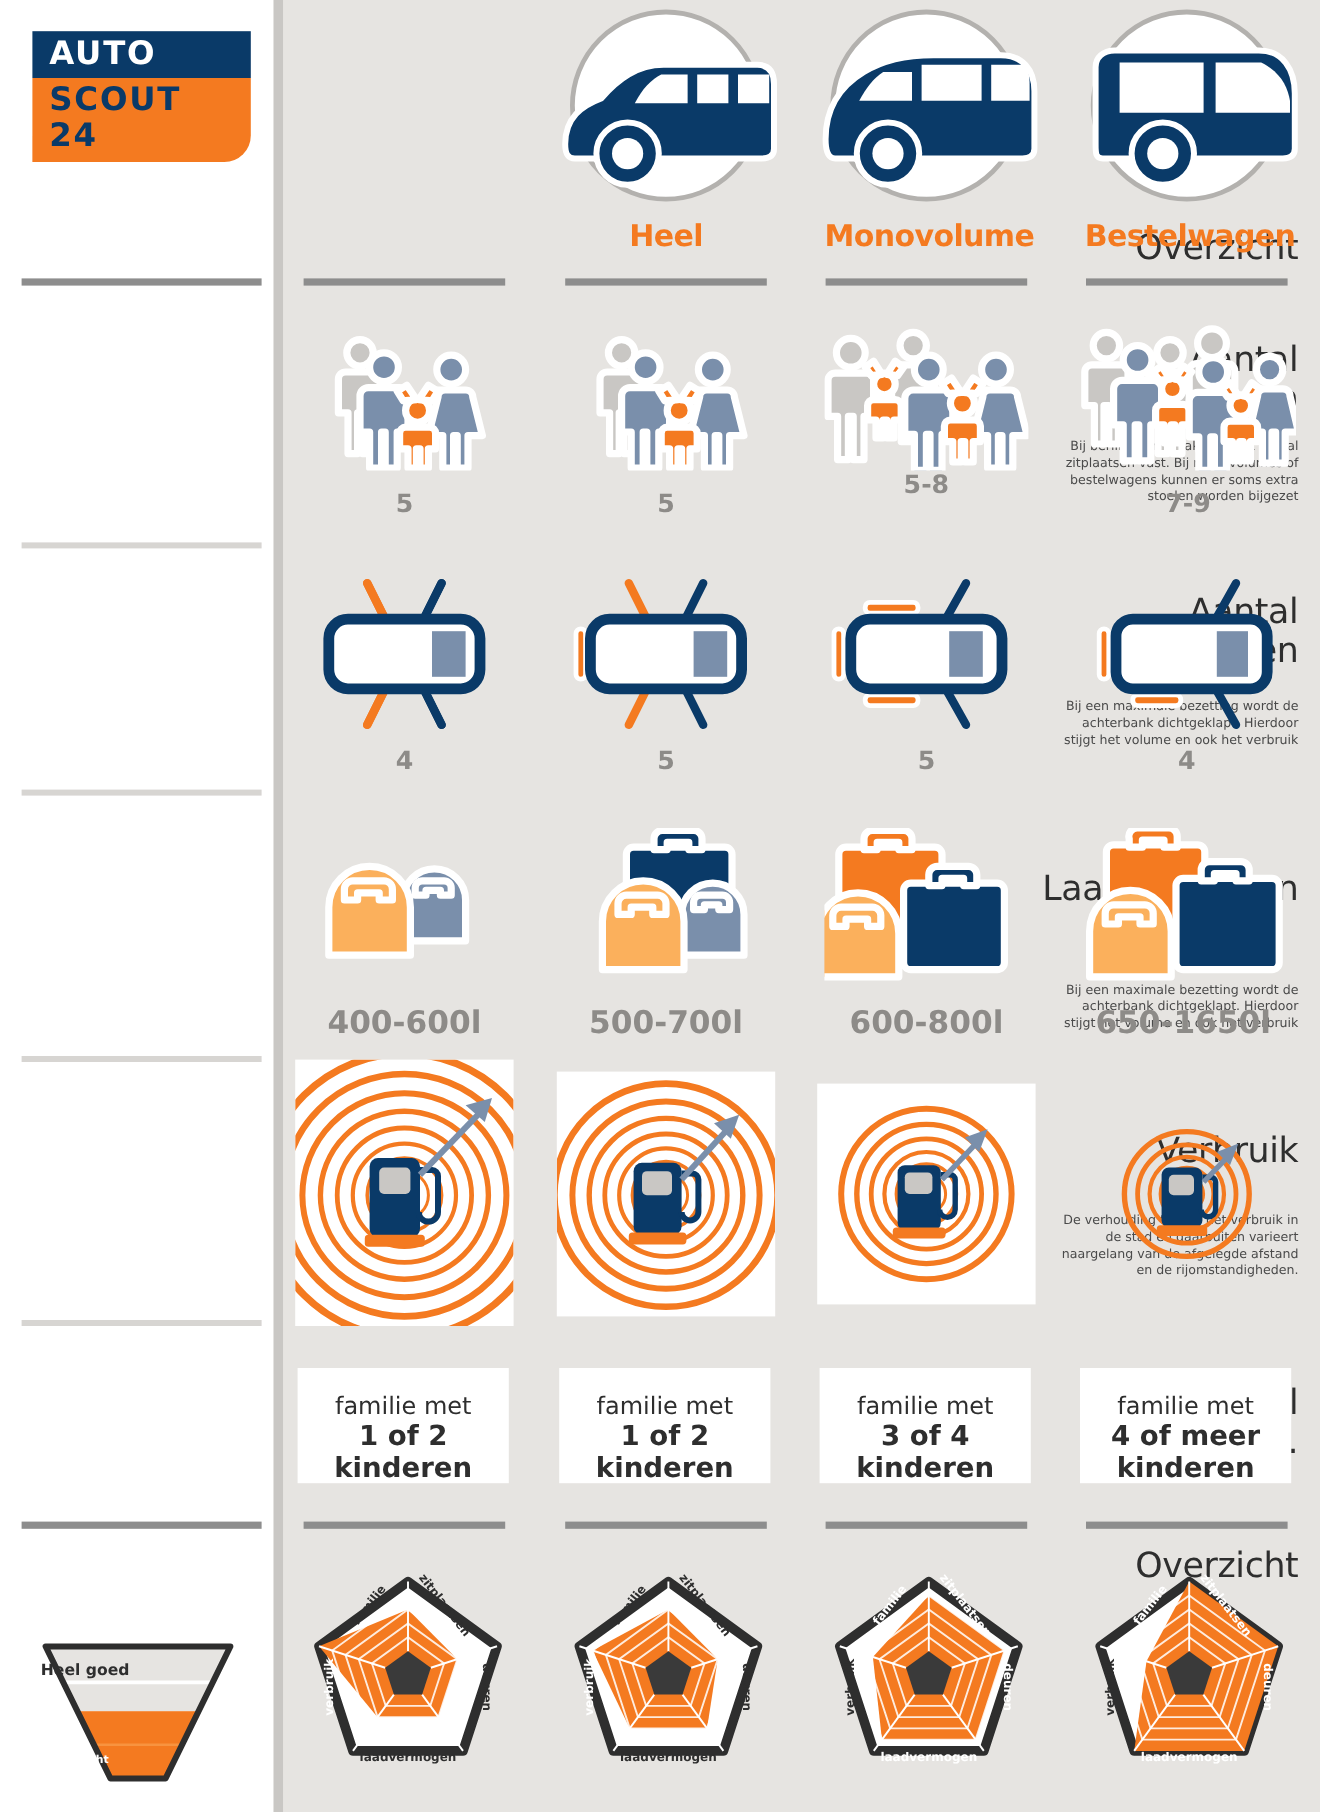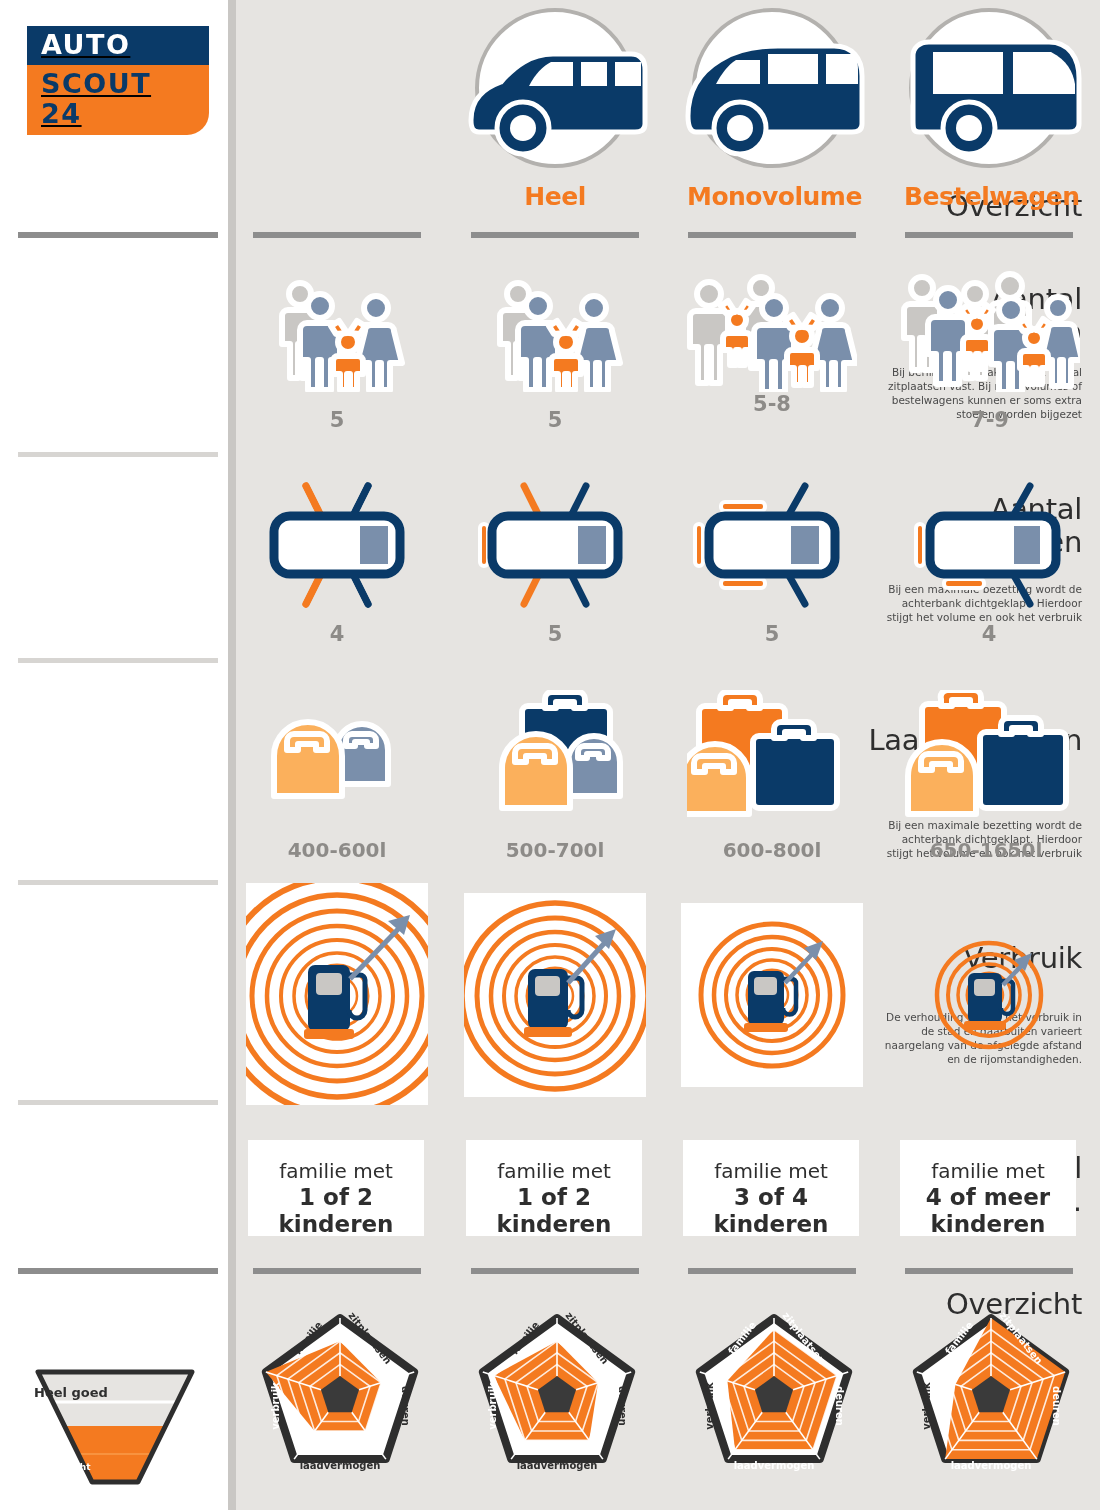--- a/index.html
+++ b/index.html
@@ -34,21 +34,21 @@
   .row-desc {
     position:absolute; right:18px; text-align:right;
     font-size:10.5px; line-height:14px; color:#4a4a4a; width:200px;
   }
   .sep {
     position:absolute; height:5px; background:#d7d5d2;
   }
   .sep.dark { background:#8d8d8d; height:6px; }
 
   
-  .logo { position:absolute; left:27px; top:26px; width:182px;text-decoration:underline; }
+  .logo { position:absolute; left:27px; top:26px; width:182px; }
   .logo-top {
     background:#0a3a68; color:#ffffff; font-weight:bold; font-size:27px;
     letter-spacing:1.5px; padding:4px 14px 5px; line-height:30px;
   }
   .logo-bot {
     background:#f47a20; color:#0a3a68; font-weight:bold; font-size:27px;
     letter-spacing:1.5px; padding:4px 14px 6px; line-height:30px;
     border-bottom-right-radius:22px;
   }
 
@@ -68,21 +68,21 @@
   .hdr-rule {
     position:absolute; height:6px; background:#8d8d8d; top:232px;
   }
 
   
   .val {
     position:absolute; text-align:center; color:#8d8b88;
     font-weight:bold;
   }
   .val.num { font-size:21px; }
-  .val.vol { font-size:20px; }
+  .val.vol { font-size:26px; }
 
   
   .iconcell { position:absolute; text-align:center; }
 
   
   .ideaal-box {
     position:absolute; background:#ffffff; text-align:center;
     padding-top:18px; color:#2e2e2e;
   }
   .ideaal-l1 { font-size:20px; line-height:26px; font-weight:400; }

